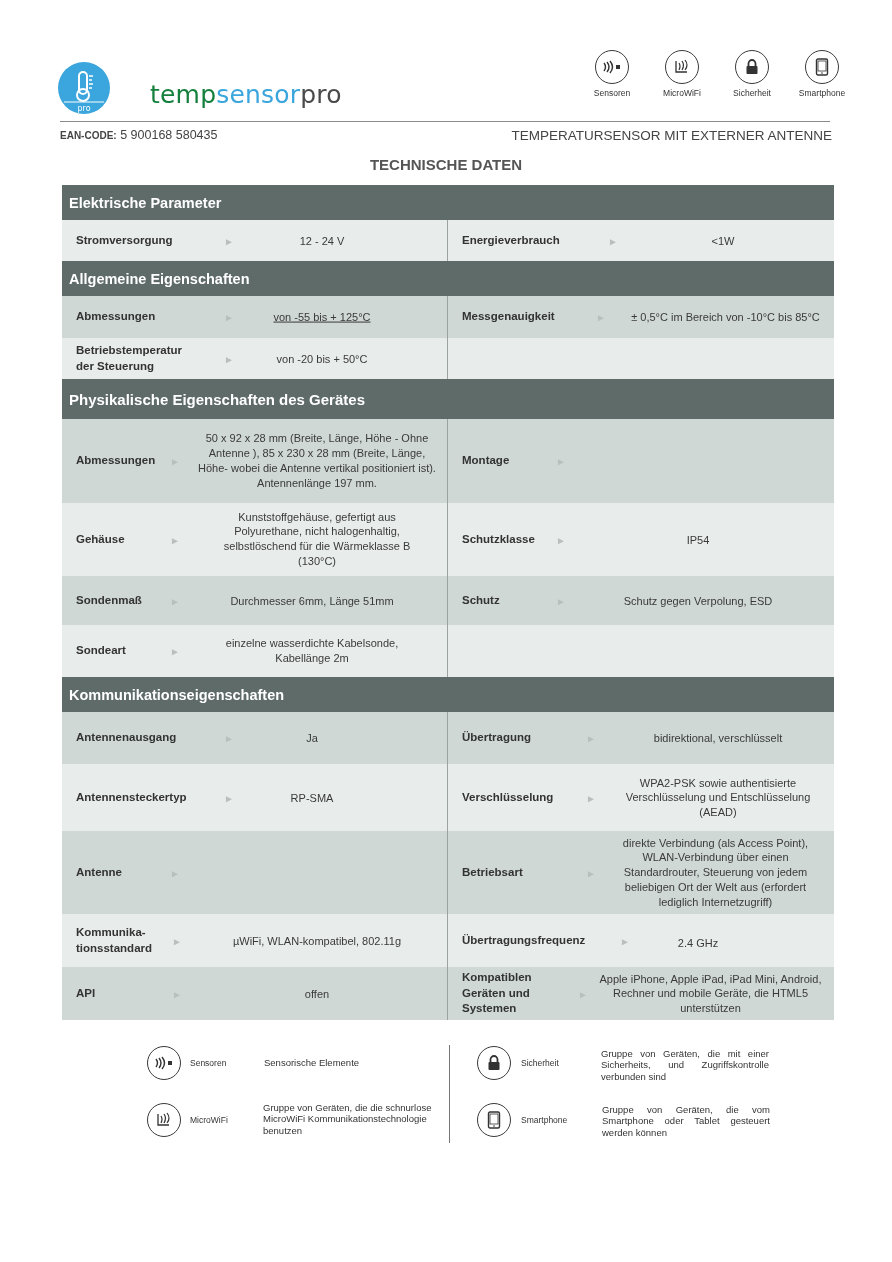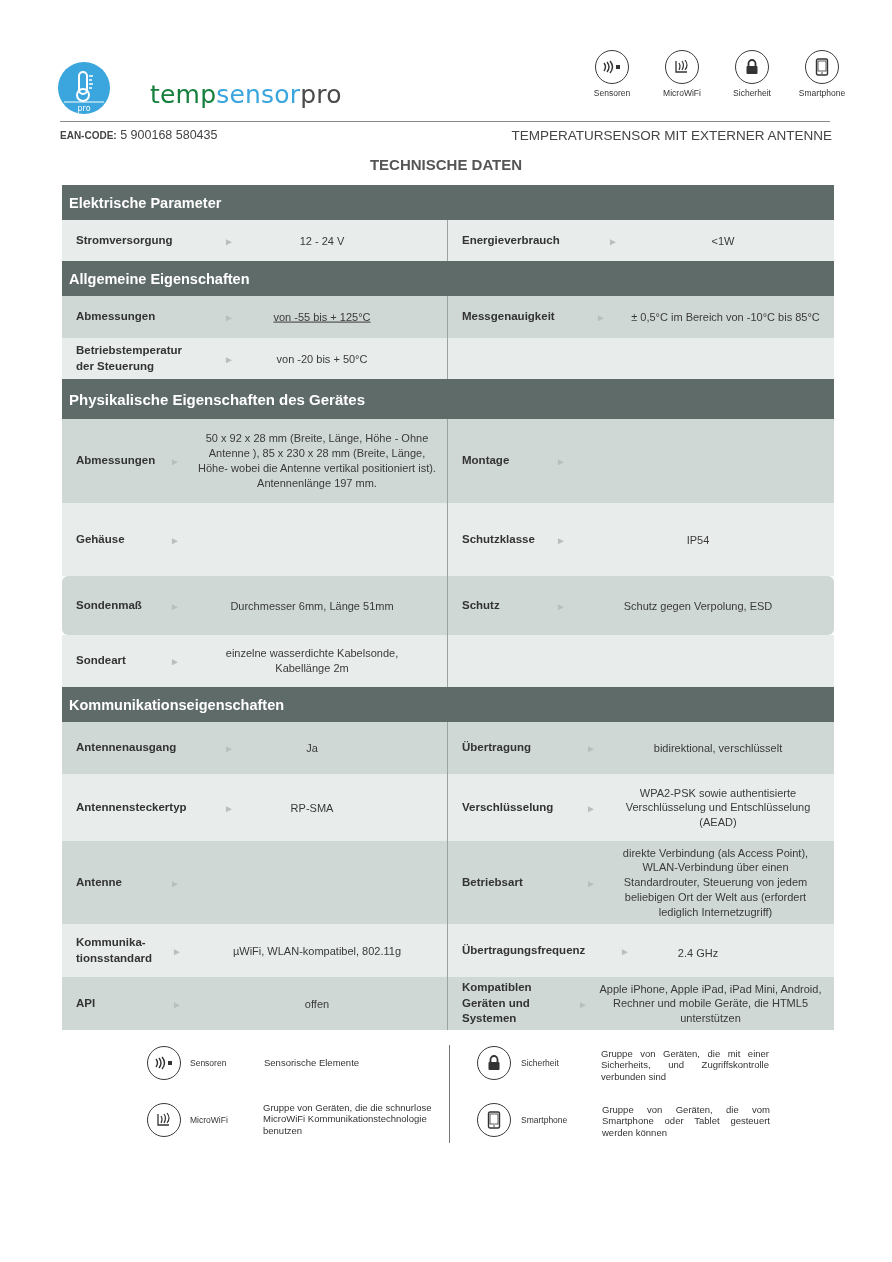--- a/index.html
+++ b/index.html
@@ -165,28 +165,29 @@
     </div>
     <div class="cell">
       <span class="key">Montage</span>
       <span class="arrow" style="left: 108px; top: 50%; transform: translateY(-50%);">►</span>
     </div>
   </div>
   <div class="row light" style="height:73px;">
     <div class="cell left">
       <span class="key">Gehäuse</span>
       <span class="arrow" style="left: 108px; top: 50%; transform: translateY(-50%);">►</span>
+      <span class="val" style="left: 150px; width: 210px; top: 50%; transform: translateY(-50%);">Kunststoffgehäuse, gefertigt aus Polyurethane, nicht halogenhaltig, selbstlöschend für die Wärmeklasse B (130°C)</span>
     </div>
     <div class="cell">
       <span class="key">Schutzklasse</span>
       <span class="arrow" style="left: 108px; top: 50%; transform: translateY(-50%);">►</span>
       <span class="val" style="left: 140px; width: 220px; top: 50%; transform: translateY(-50%);">IP54</span>
     </div>
   </div>
-  <div class="row dark" style="height:59px;border-radius:6px;">
+  <div class="row dark" style="height:49px;">
     <div class="cell left">
       <span class="key">Sondenmaß</span>
       <span class="arrow" style="left: 108px; top: 50%; transform: translateY(-50%);">►</span>
       <span class="val" style="left: 140px; width: 220px; top: 50%; transform: translateY(-50%);">Durchmesser 6mm, Länge 51mm</span>
     </div>
     <div class="cell">
       <span class="key">Schutz</span>
       <span class="arrow" style="left: 108px; top: 50%; transform: translateY(-50%);">►</span>
       <span class="val" style="left: 140px; width: 220px; top: 50%; transform: translateY(-50%);">Schutz gegen Verpolung, ESD</span>
     </div>

